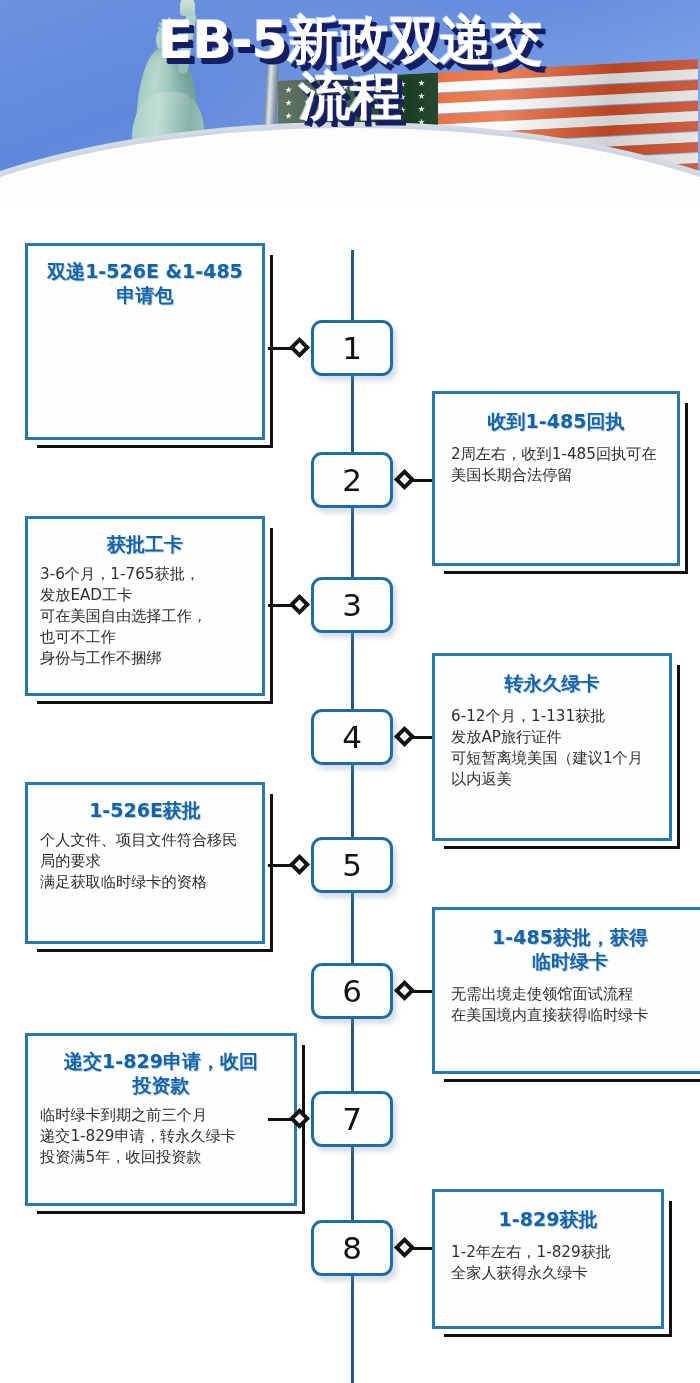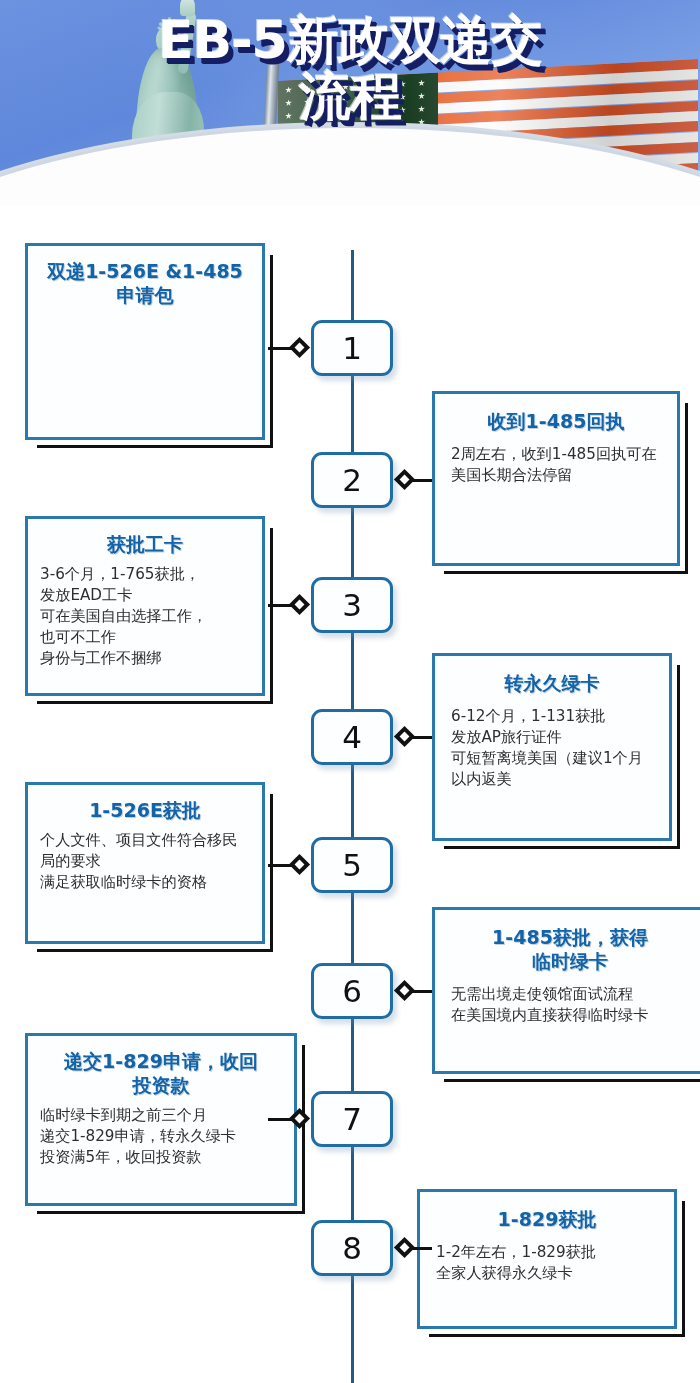--- a/index.html
+++ b/index.html
@@ -372,21 +372,21 @@
 递交1-829申请，转永久绿卡
 投资满5年，收回投资款</div>
         <div class="shadow-r"></div>
         <div class="shadow-b"></div>
       </div>
       <div class="conn" style="left: 268px; width: 27px; top: 913px;"></div>
       <div class="dia" style="left: 292px; top: 906px;"></div>
       <div class="step" style="left: 311px; top: 1015px;">
         <span>8</span>
       </div>
-      <div class="card right" style="left: 417px; top: 984px; width: 260px; height: 140px;">
+      <div class="card right" style="left: 432px; top: 984px; width: 232px; height: 140px;">
         <div class="card-t" style="white-space: pre-line;">1-829获批</div>
         <div class="card-b">1-2年左右，1-829获批
 全家人获得永久绿卡</div>
         <div class="shadow-r"></div>
         <div class="shadow-b"></div>
       </div>
       <div class="conn" style="left: 409px; width: 23px; top: 1042px;"></div>
       <div class="dia" style="left: 397px; top: 1035px;"></div>
     </div>
 </div>

